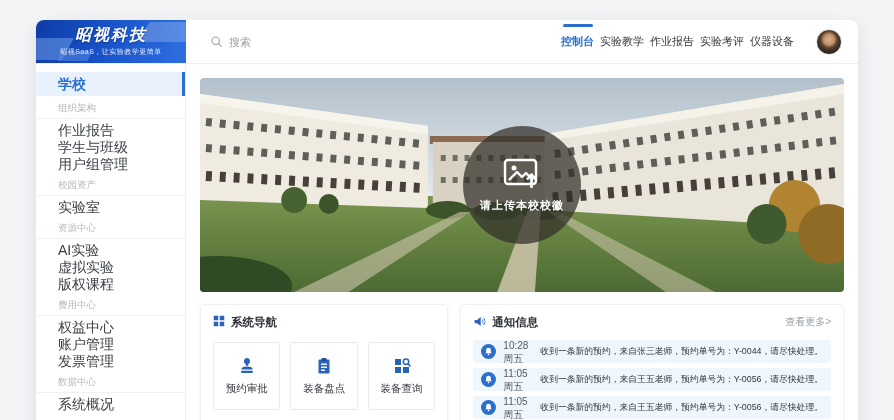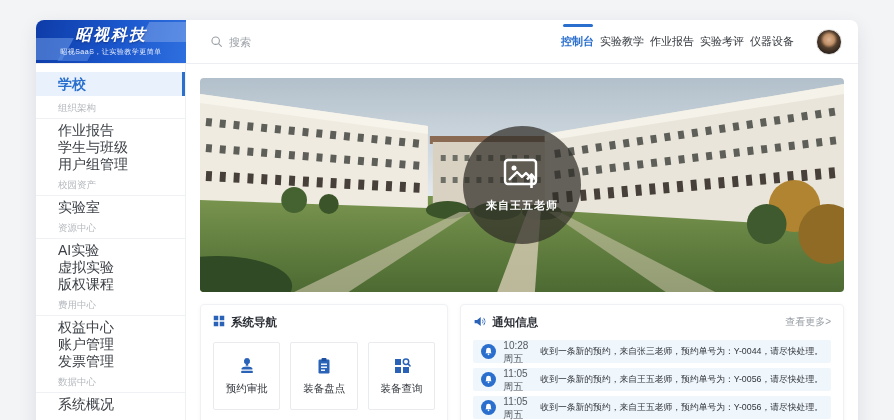--- a/index.html
+++ b/index.html
@@ -202,21 +202,21 @@
         </svg>
 
         <div class="upload-circle">
           <svg width="38" height="32" viewBox="0 0 38 32">
             <rect x="2" y="2" width="31" height="24" rx="3" fill="none" stroke="#ffffff" stroke-width="2.4"></rect>
             <circle cx="11" cy="10" r="2.5" fill="#ffffff"></circle>
             <path d="M6 22 L14 14 L19 19 L23 15 L30 22" fill="none" stroke="#ffffff" stroke-width="2.4" stroke-linejoin="round"></path>
             <line x1="28.5" y1="30" x2="28.5" y2="17" stroke="#ffffff" stroke-width="2.6"></line>
             <path d="M24 21.5 L28.5 16.5 L33 21.5" fill="none" stroke="#ffffff" stroke-width="2.6" stroke-linejoin="round"></path>
           </svg>
-          <div class="upload-text">来自王五老师</div>
+          <div class="upload-text">请上传本校校徽</div>
         </div>
       </div>
 
       <div class="panels">
 
         <div class="panel panel-nav">
           <div class="panel-head">
             <svg width="12" height="12" viewBox="0 0 16 16">
               <rect x="1" y="1" width="6" height="6" fill="#2a62b8"></rect>
                 <rect x="9" y="1" width="6" height="6" fill="#2a62b8"></rect>

